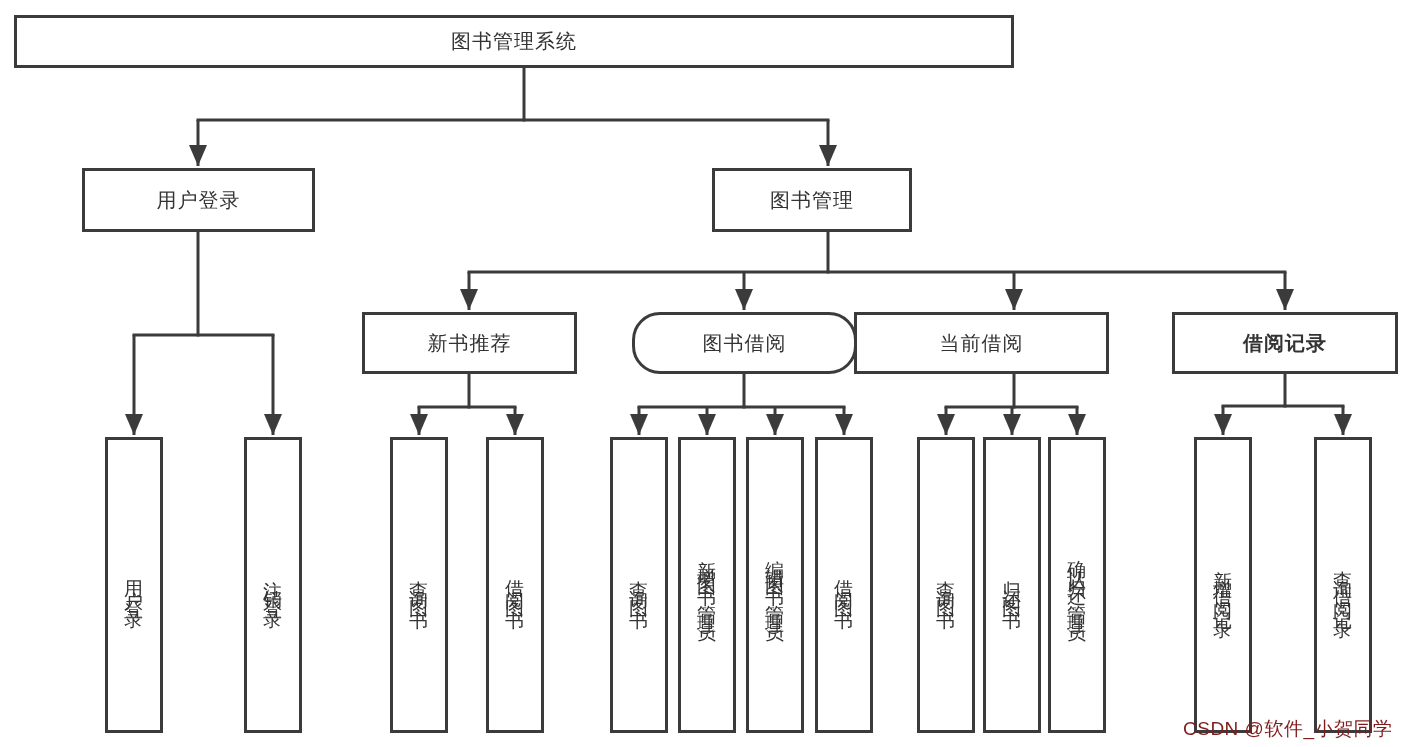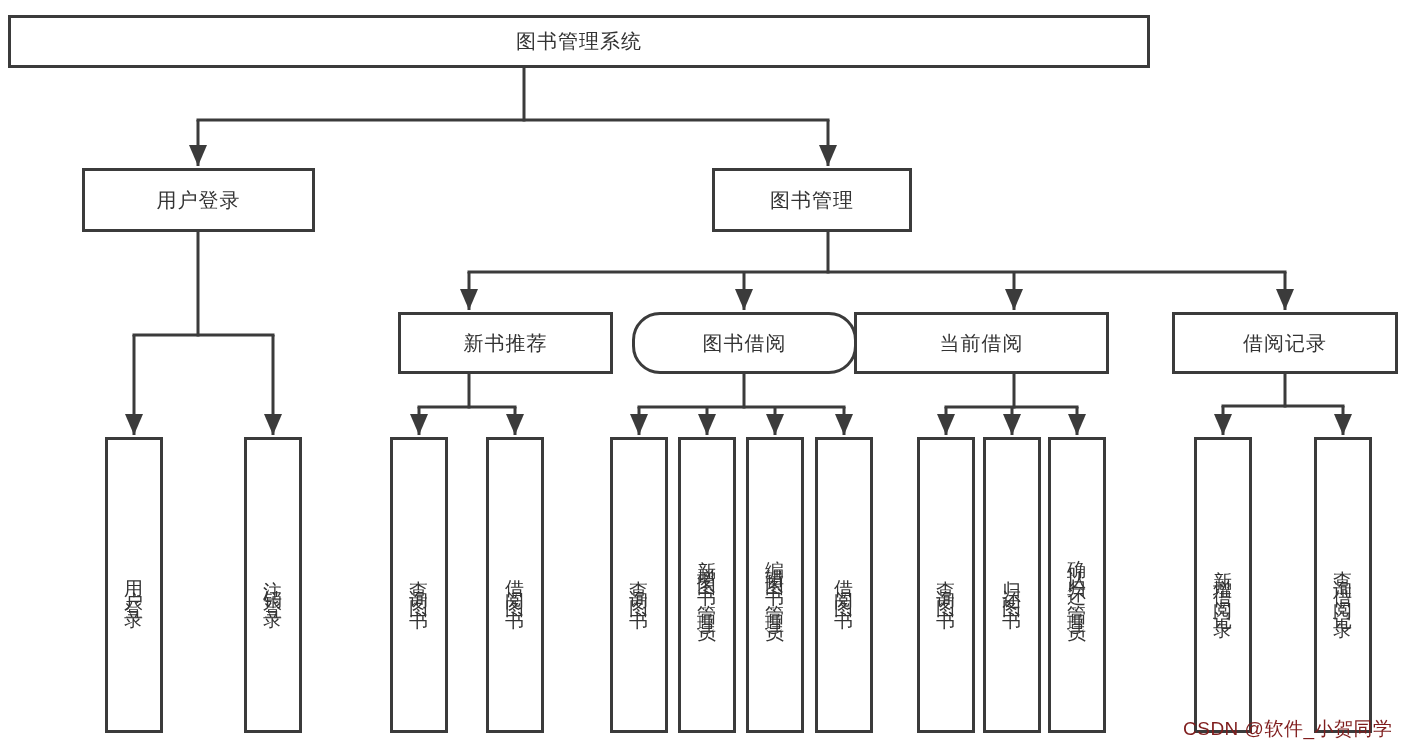--- a/index.html
+++ b/index.html
@@ -24,28 +24,28 @@
     background:#ffffff;
     display:flex;align-items:center;justify-content:center;
     z-index:2;
   }
   .hlabel{
     font-size:20px;
     letter-spacing:1px;
     color:var(--text);
     white-space:nowrap;
   }
-  .root{left:8px;top:15px;width:1142px;height:53px;text-align:right;}
+  .root{left:14px;top:15px;width:1000px;height:53px;text-align:right;}
   .lvl2a{left:82px;top:168px;width:233px;height:64px;}
   .lvl2b{left:712px;top:168px;width:200px;height:64px;}
   .lvl3{top:312px;height:62px;}
-  .l3a{left:362px;width:215px;margin-left:36px;}
+  .l3a{left:362px;width:215px;}
   .l3b{left:632px;width:225px;border-radius:28px;}
   .l3c{left:854px;width:255px;align-items:center;}
-  .l3d{left:1172px;width:226px;}
+  .l3d{left:1172px;width:226px;font-weight:bold;}
   .leaf{top:437px;width:58px;height:296px;}
   .vlabel{
     writing-mode:vertical-rl;
     text-orientation:mixed;
     font-size:19px;
     letter-spacing:10px;
     color:var(--text);
     line-height:1;
   }
   .leaf.long .vlabel{letter-spacing:9px;}

